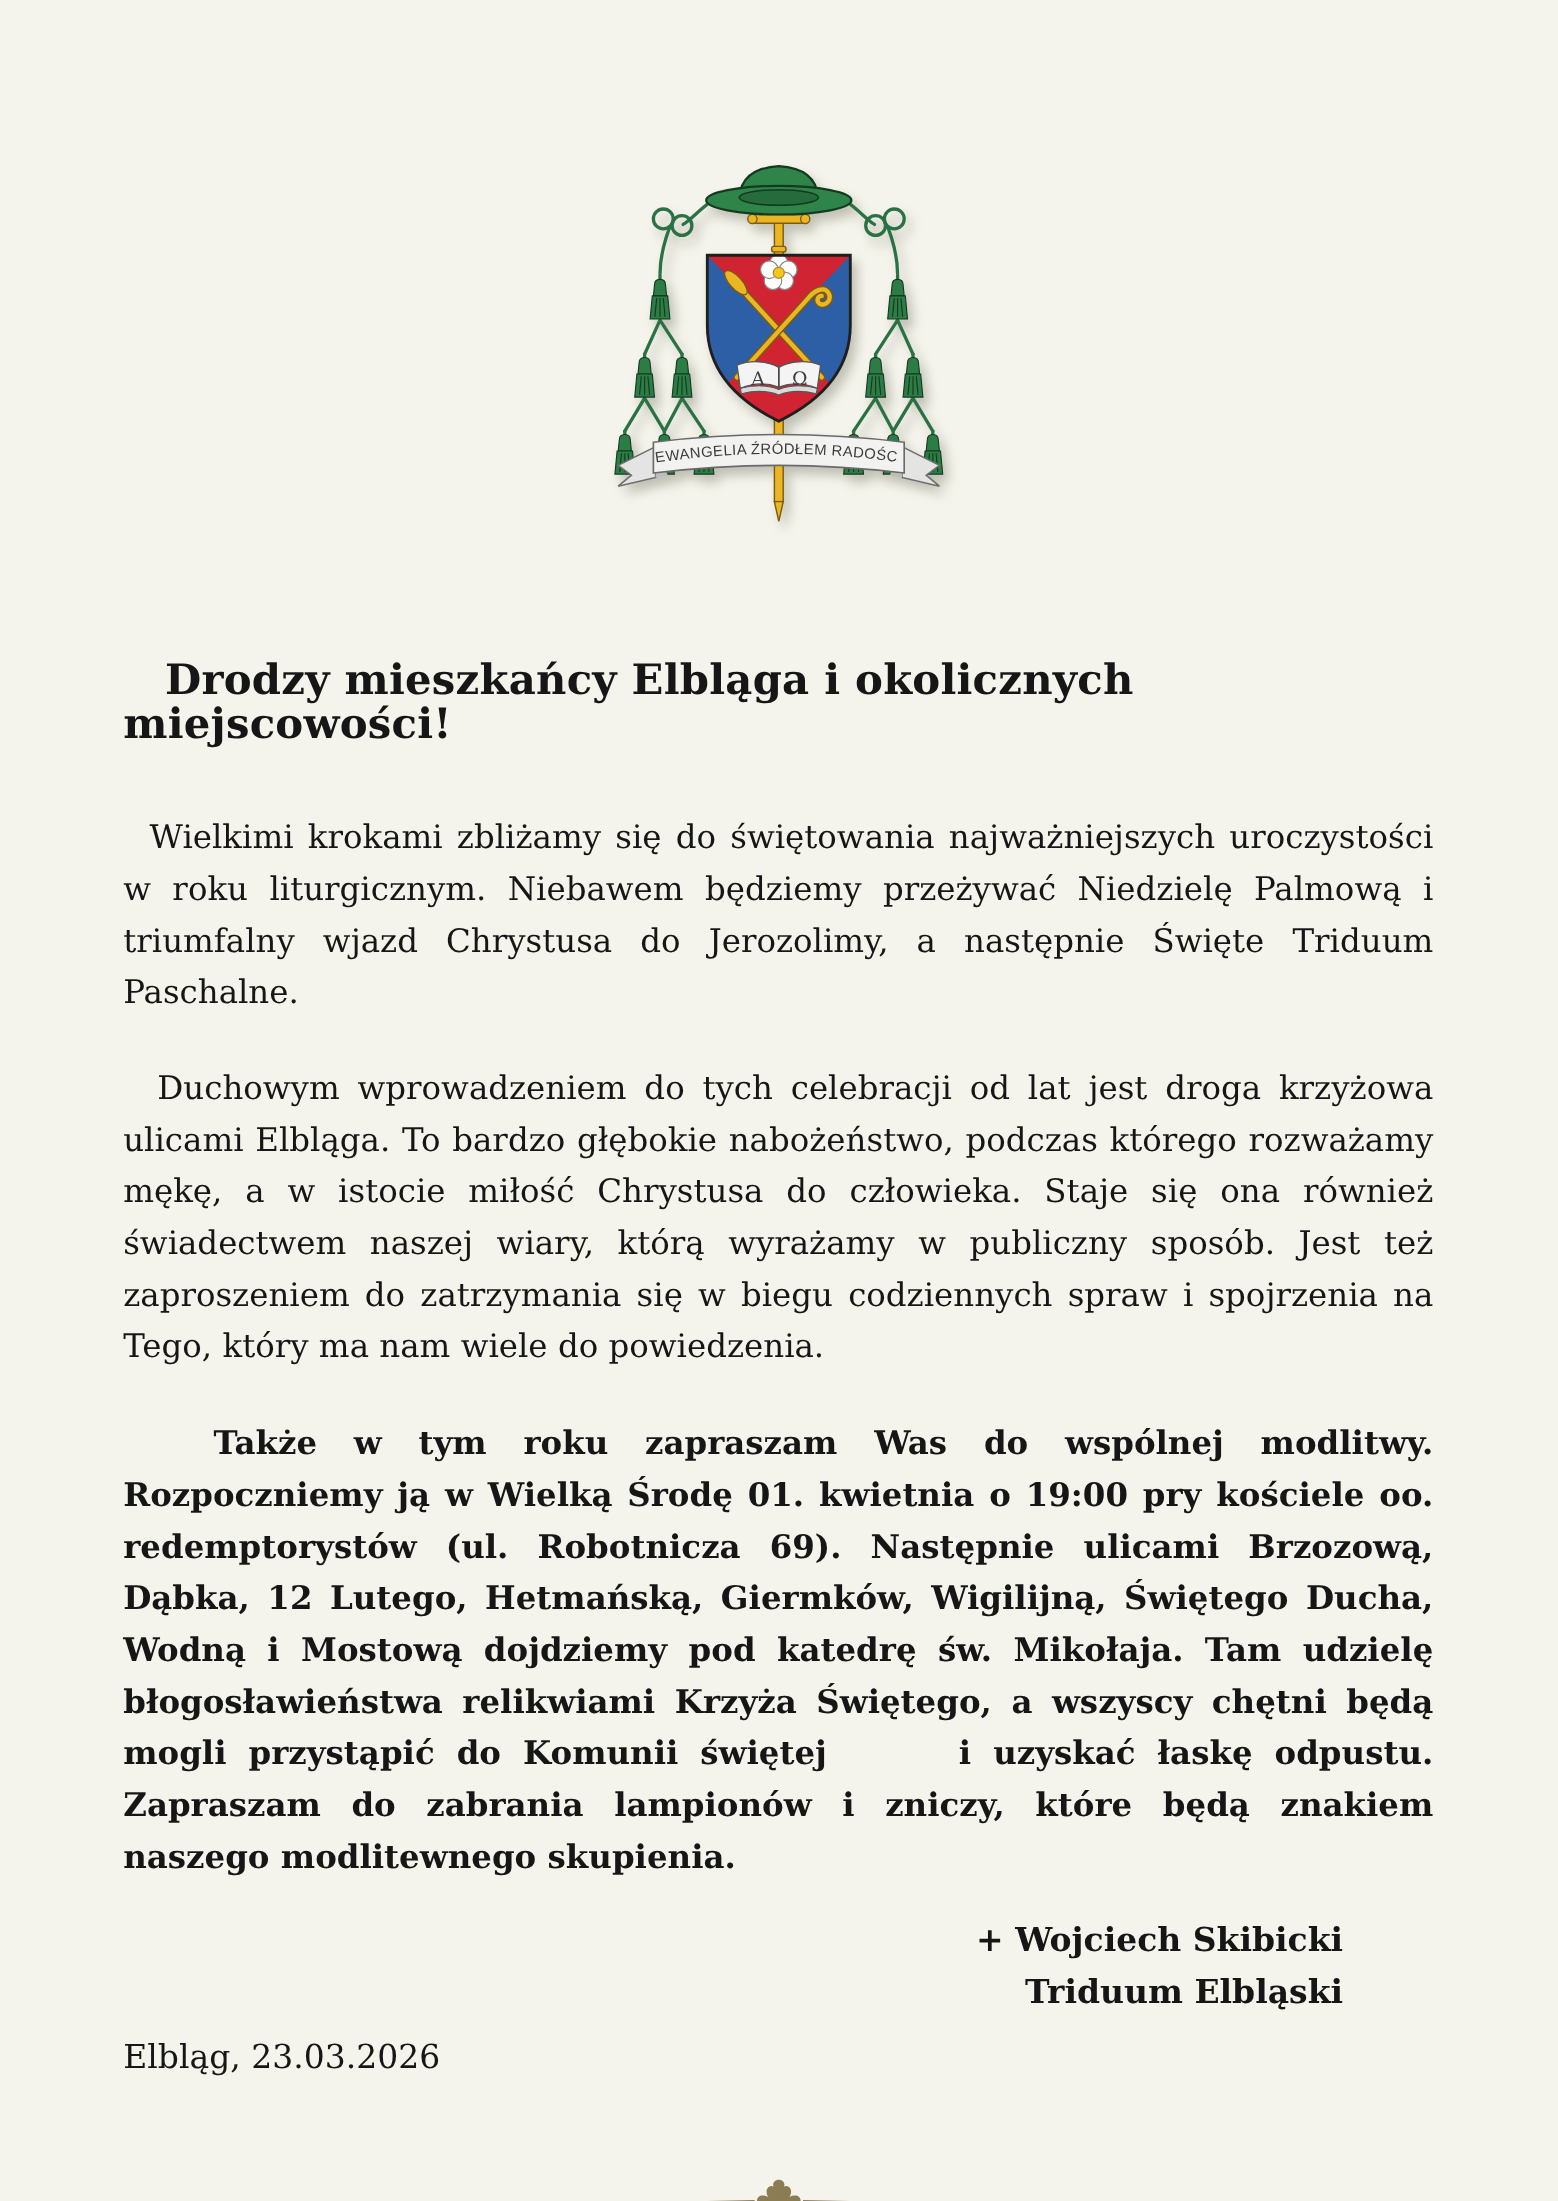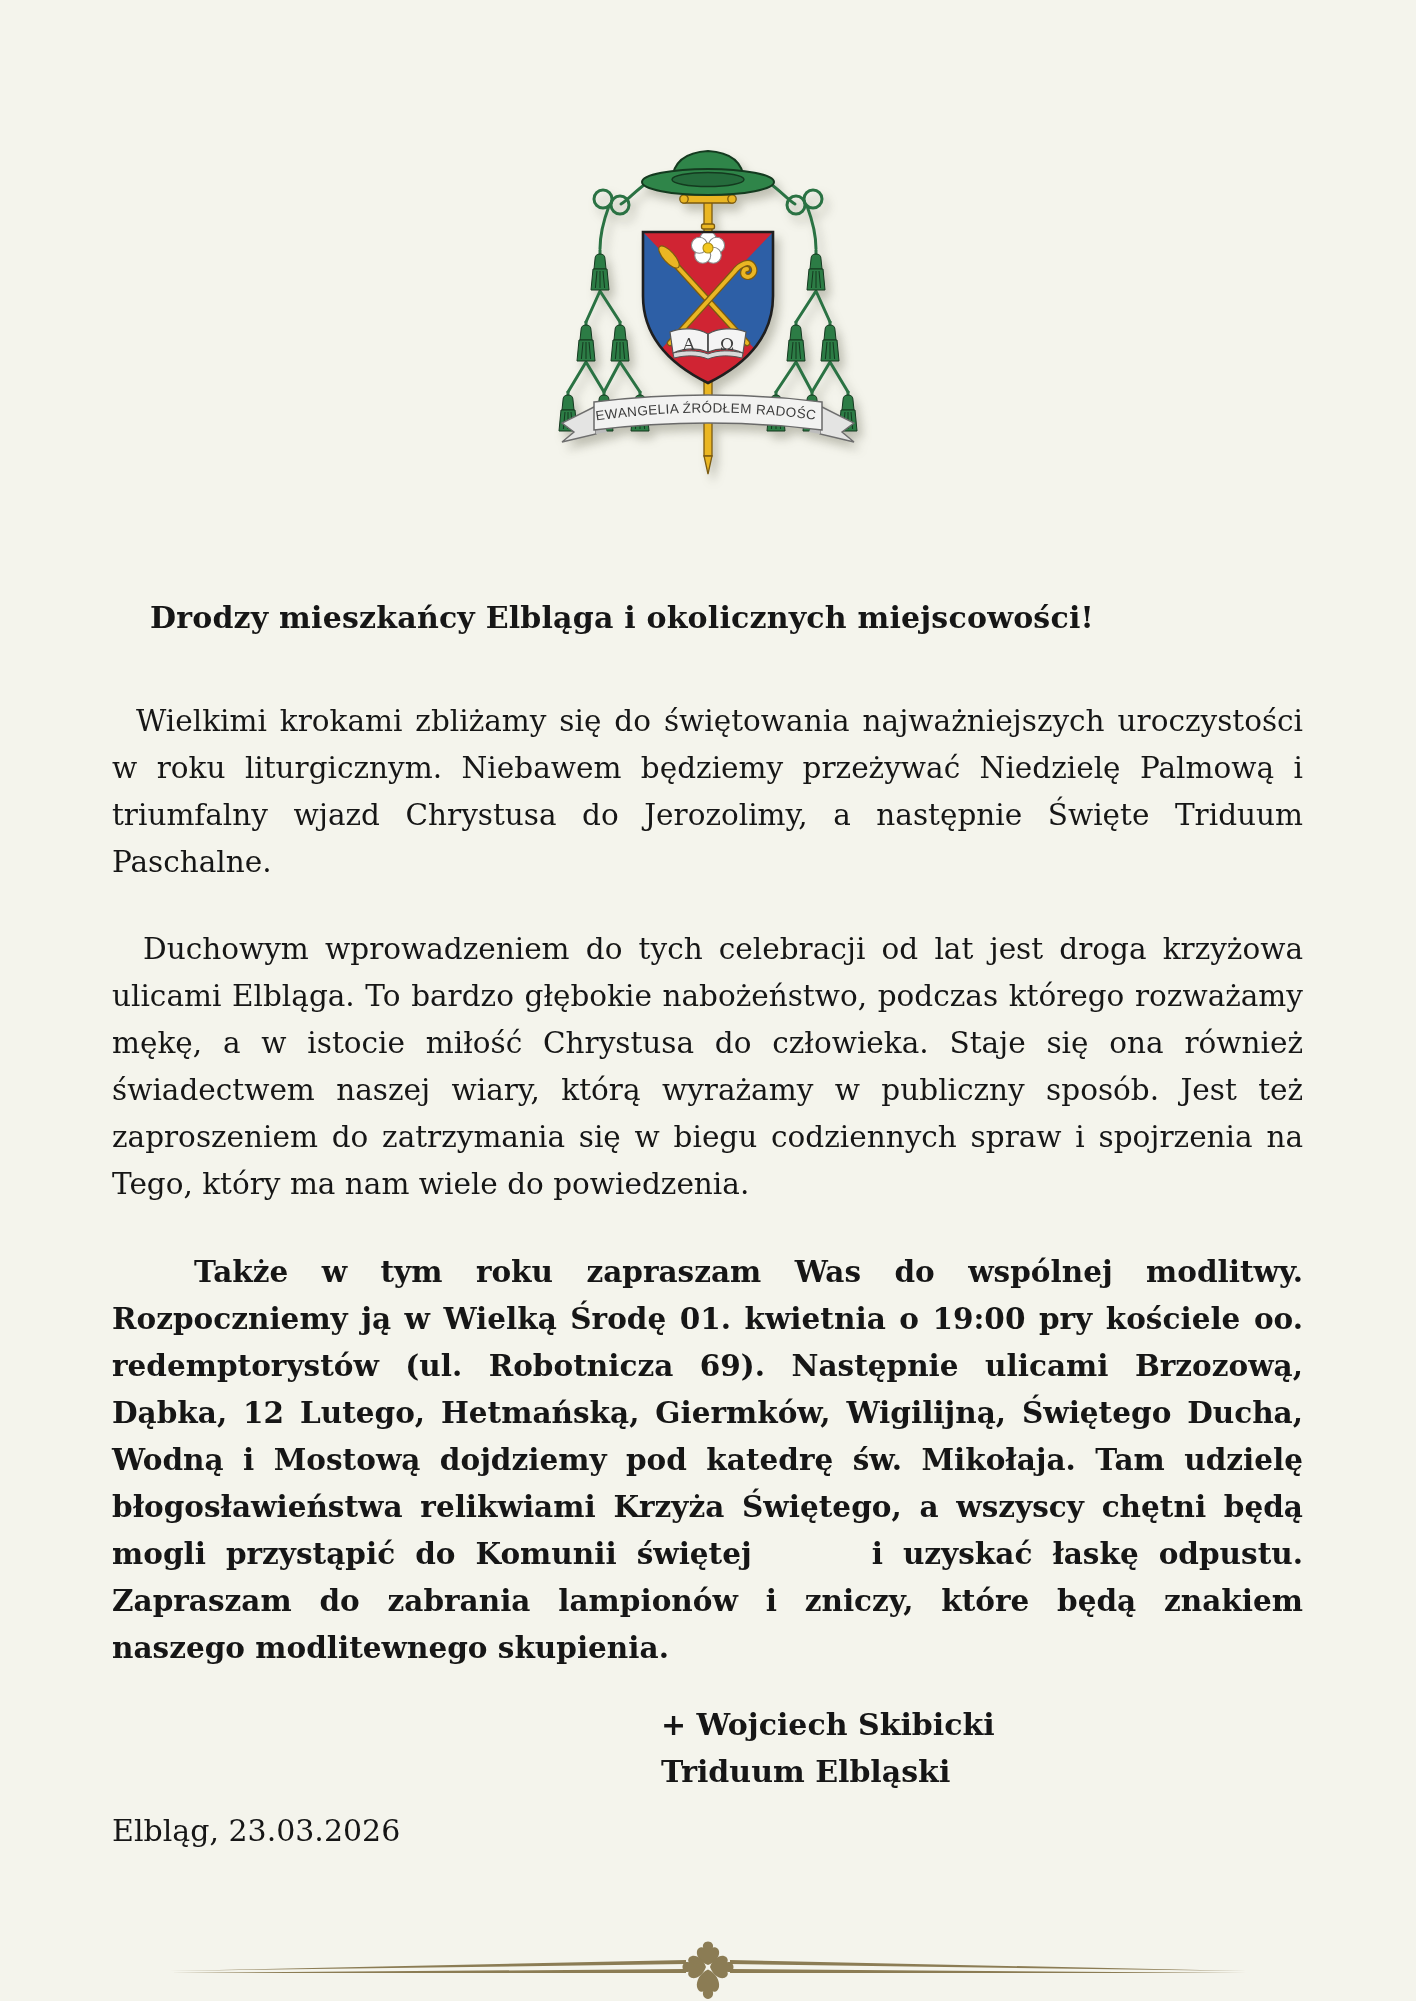--- a/index.html
+++ b/index.html
@@ -7,32 +7,32 @@
   body {
     width: 1416px; height: 2001px; overflow: hidden;
     background: #f4f4ec;
     color: #161616;
     font-family: "DejaVu Serif", serif;
   }
   .crest-wrap { padding-top: 136px; display: flex; justify-content: center; }
   svg.crest { filter: drop-shadow(5px 7px 5px rgba(80,80,60,.32)); }
   .letter { padding: 0 113px 0 112px; }
   h1.heading {
-    font-size: 30px; font-weight: bold; margin: 112px 0 0 0;
+    font-size: 38px; font-weight: bold; margin: 112px 0 0 0;
     text-indent: 38px; line-height: 40px; letter-spacing: 0.2px;
   }
   p.para {
     font-size: 29.5px; line-height: 47px; text-align: justify;
     margin: 40px 0 0 0; white-space: pre-wrap;
   }
   p.p1 { text-indent: 24px; margin-top: 60px; }
   p.p2 { text-indent: 31px; }
   p.p3 { text-indent: 82px; font-weight: bold; }
   .signature {
-    margin: 30px 0 0 549px; width: 560px; text-align: left;
+    margin: 30px 0 0 549px; width: 560px; text-align: right;
     font-weight: bold; font-size: 30px; line-height: 47px;
   }
   .dateline { margin-top: 12px; font-size: 30px; line-height: 47px; }
   .divider-wrap { margin-top: 86px; display: flex; justify-content: center; }
   .motto-text {
     font-family: "Liberation Sans", sans-serif;
     font-size: 13.5px; letter-spacing: 0.4px; fill: #3c3c3c;
   }
   .ao-letter { font-family: "DejaVu Serif", serif; font-size: 17px; fill: #3f3f3f; }
 </style>

